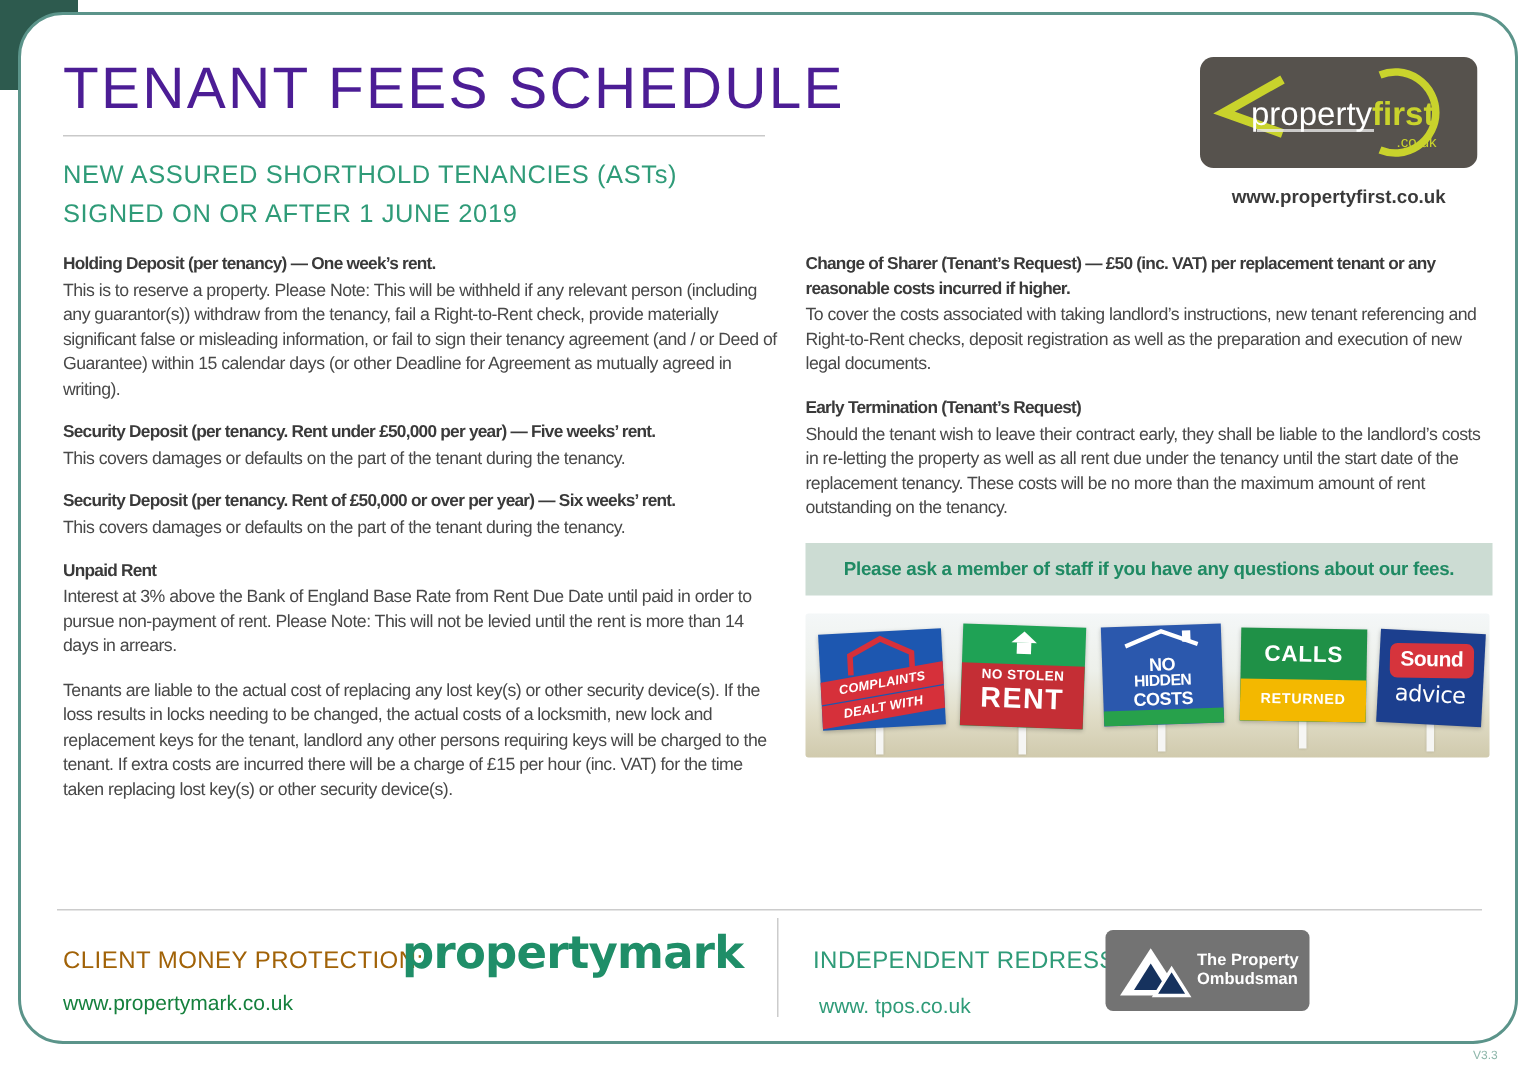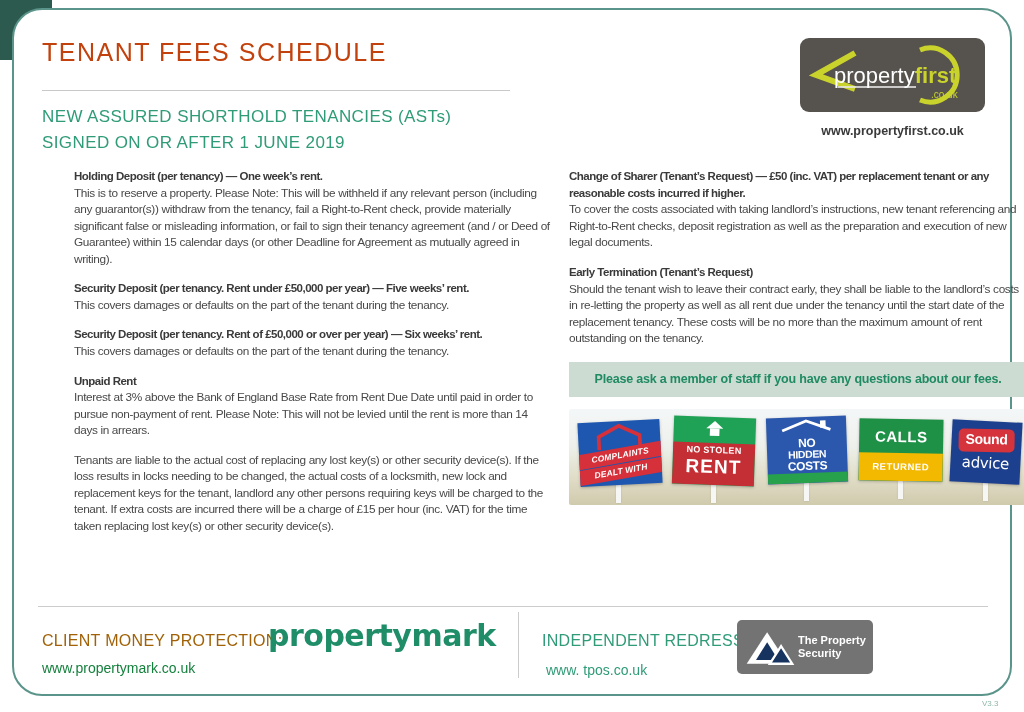--- a/index.html
+++ b/index.html
@@ -6,33 +6,33 @@
   html,body { background:#ffffff; }
   body { font-family:"Liberation Sans", sans-serif; }
   .page { position:relative; width:1024px; height:712px; background:#fff; overflow:hidden; }
 
   .corner-patch { position:absolute; left:0; top:0; width:52px; height:60px; background:#2d5a4e; }
 
   .card { position:absolute; left:12px; top:8px; width:1000px; height:688px;
           background:#fff; border:2px solid #5b948a; border-radius:30px; z-index:1; }
 
   
-  .title { position:absolute; left:28px; top:28px; font-size:25px; font-weight:400;
-           color:#c2410c; letter-spacing:1.5px; }
+  .title { position:absolute; left:28px; top:28px; font-size:39px; font-weight:400;
+           color:#4c1d95; letter-spacing:1.5px; }
   .title-rule { position:absolute; left:28px; top:80px; width:468px; height:1px; background:#c9c9c9; }
   .subtitle { position:absolute; left:28px; top:94px; font-size:17px; color:#2f9b78;
               letter-spacing:0.4px; line-height:1.55; }
 
   .pf-logo { position:absolute; left:786px; top:28px; width:185px; height:74px; }
   .pf-site { position:absolute; left:786px; top:114px; width:185px; text-align:center;
              font-size:12.5px; font-weight:bold; color:#3a3a3a; }
 
   
   .col { position:absolute; top:158px; font-size:11.8px; color:#484848;
-         line-height:1.4; letter-spacing:-0.35px;margin-left:32px; }
+         line-height:1.4; letter-spacing:-0.35px; }
   .col-left  { left:28px;  width:480px; }
   .col-right { left:523px; width:458px; }
   .fee { margin-bottom:13px; }
   .fee-h { font-weight:bold; color:#3a3a3a; font-size:11.5px; letter-spacing:-0.5px; line-height:1.45; }
 
   .banner { margin-top:15px; background:#ccdcd3; color:#1f8a63; font-weight:bold;
             font-size:12.5px; text-align:center; padding:9px 4px; letter-spacing:-0.2px; }
 
   
   .signs { position:relative; margin-top:12px; width:456px; height:96px; overflow:hidden;
@@ -207,18 +207,18 @@
     <div class="red-url">www. tpos.co.uk</div>
 
     <div class="tpo">
       <svg width="52" height="42" viewBox="0 0 56 44">
         <polygon points="4,40 26,6 48,40" fill="#ffffff"></polygon>
         <polygon points="14,36 26,17 38,36" fill="#16325e"></polygon>
         <polygon points="29,40 41,21 53,40" fill="#16325e" stroke="#ffffff" stroke-width="2.5"></polygon>
       </svg>
       <div class="tpo-text">
         <div>The Property</div>
-        <div>Security</div>
+        <div>Ombudsman</div>
       </div>
     </div>
 
   </div>
 </div>
 
 </body></html>

